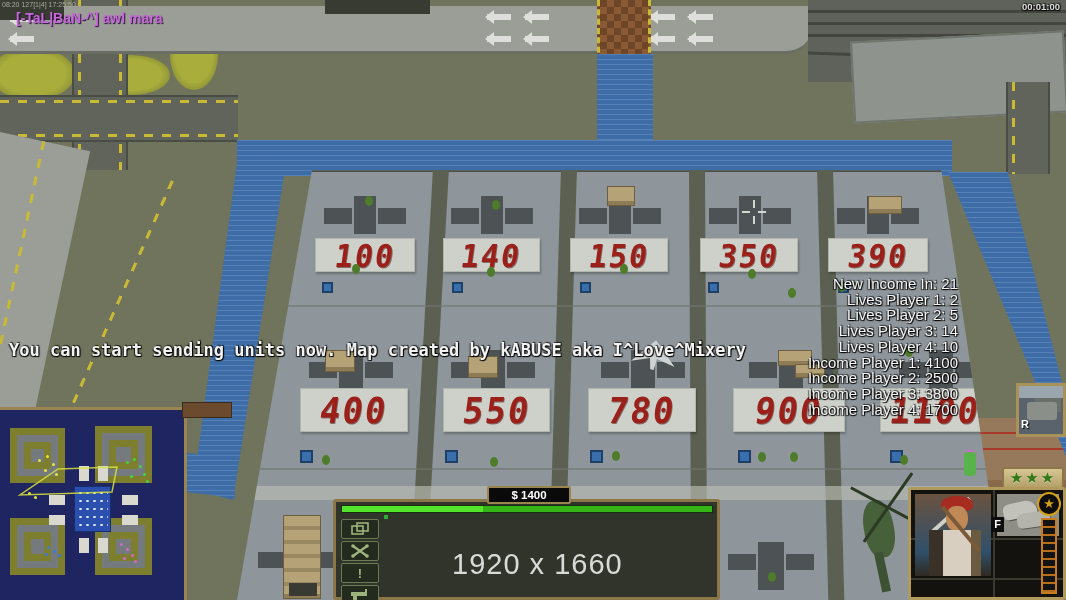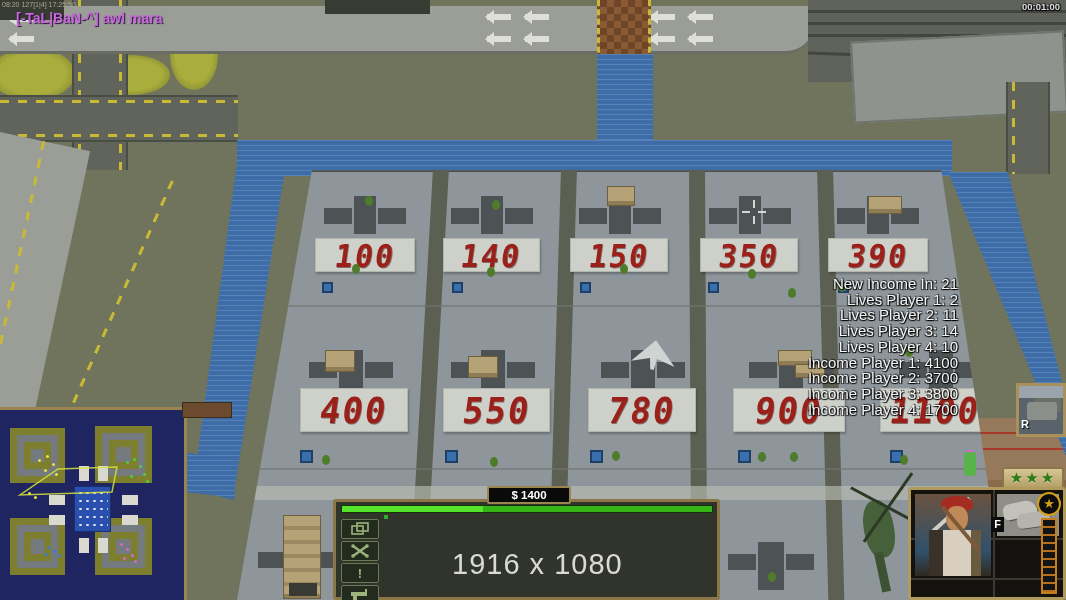--- a/index.html
+++ b/index.html
@@ -454,25 +454,26 @@
       <div class="shoe2"></div>
       <div class="tag">F</div>
     </div>
     <div id="xp-star">★</div>
     <div id="xp-bar"></div>
   </div>
 
   <div id="debug-text">08:20 127[1|4] 17:25:50</div>
   <div id="chat-line">[-TaL|BaN-^] awl mara</div>
   <div id="game-timer" class="shadowed">00:01:00</div>
+  <div id="system-message" class="shadowed">You can start sending units now. Map created by kABUSE aka I^Love^Mixery</div>
   <div id="stats-block" class="shadowed">
     <div style="position:static;">New Income In: 21</div>
     <div style="position:static;">Lives Player 1: 2</div>
-    <div style="position:static;">Lives Player 2: 11</div>
+    <div style="position:static;">Lives Player 2: 5</div>
     <div style="position:static;">Lives Player 3: 14</div>
     <div style="position:static;">Lives Player 4: 10</div>
     <div style="position:static;">Income Player 1: 4100</div>
-    <div style="position:static;">Income Player 2: 3700</div>
+    <div style="position:static;">Income Player 2: 2500</div>
     <div style="position:static;">Income Player 3: 3800</div>
     <div style="position:static;">Income Player 4: 1700</div>
   </div>
-  <div id="res-watermark">1916 x 1080</div>
+  <div id="res-watermark">1920 x 1660</div>
 </div>
 
 </body></html>

